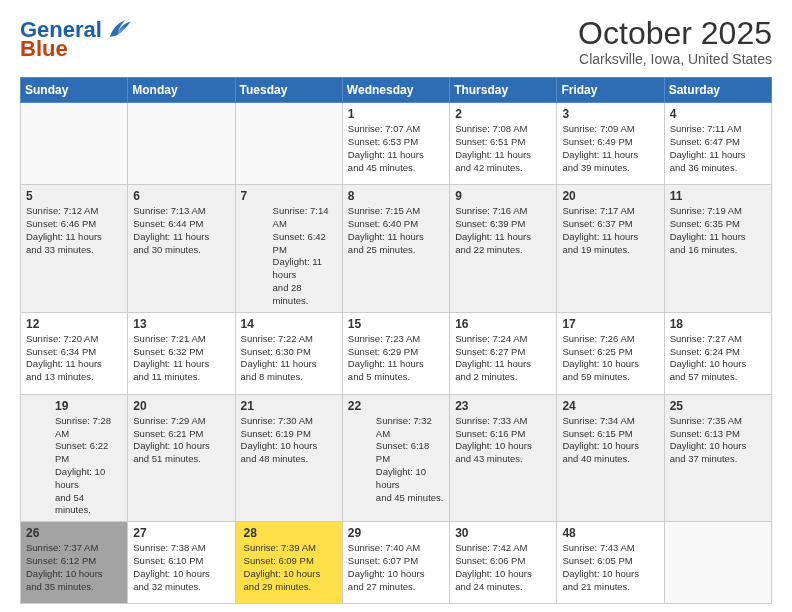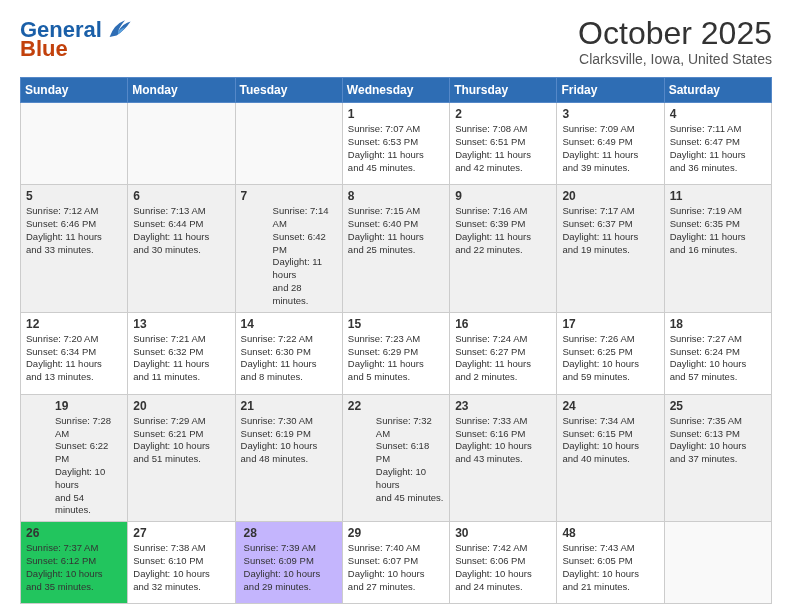--- a/index.html
+++ b/index.html
@@ -311,35 +311,35 @@
           </td>
           <td style="background: rgb(240, 240, 240);">
             <span class="day-number">25</span>
             <div class="day-info" style="white-space: pre-line;">Sunrise: 7:35 AM
 Sunset: 6:13 PM
 Daylight: 10 hours
 and 37 minutes.</div>
           </td>
         </tr>
         <tr>
-          <td style="background: #22c55e;">
+          <td style="background: #a3a3a3;">
             <span class="day-number">26</span>
             <div class="day-info" style="white-space: pre-line;">Sunrise: 7:37 AM
 Sunset: 6:12 PM
 Daylight: 10 hours
 and 35 minutes.</div>
           </td>
           <td style="background: rgb(255, 255, 255);">
             <span class="day-number">27</span>
             <div class="day-info" style="white-space: pre-line;">Sunrise: 7:38 AM
 Sunset: 6:10 PM
 Daylight: 10 hours
 and 32 minutes.</div>
           </td>
-          <td style="background: #c4b5fd; padding-left: 8px;">
+          <td style="background: #fde047; padding-left: 8px;">
             <span class="day-number">28</span>
             <div class="day-info" style="white-space: pre-line;">Sunrise: 7:39 AM
 Sunset: 6:09 PM
 Daylight: 10 hours
 and 29 minutes.</div>
           </td>
           <td style="background: rgb(255, 255, 255);">
             <span class="day-number">29</span>
             <div class="day-info" style="white-space: pre-line;">Sunrise: 7:40 AM
 Sunset: 6:07 PM

